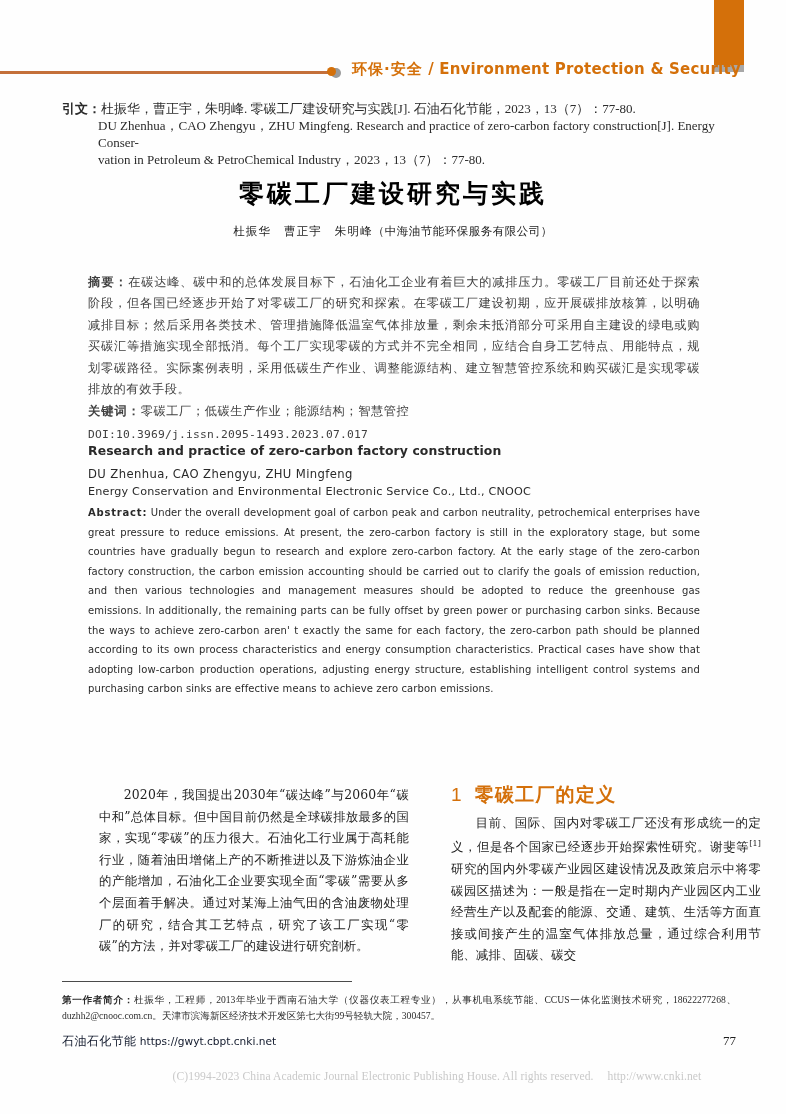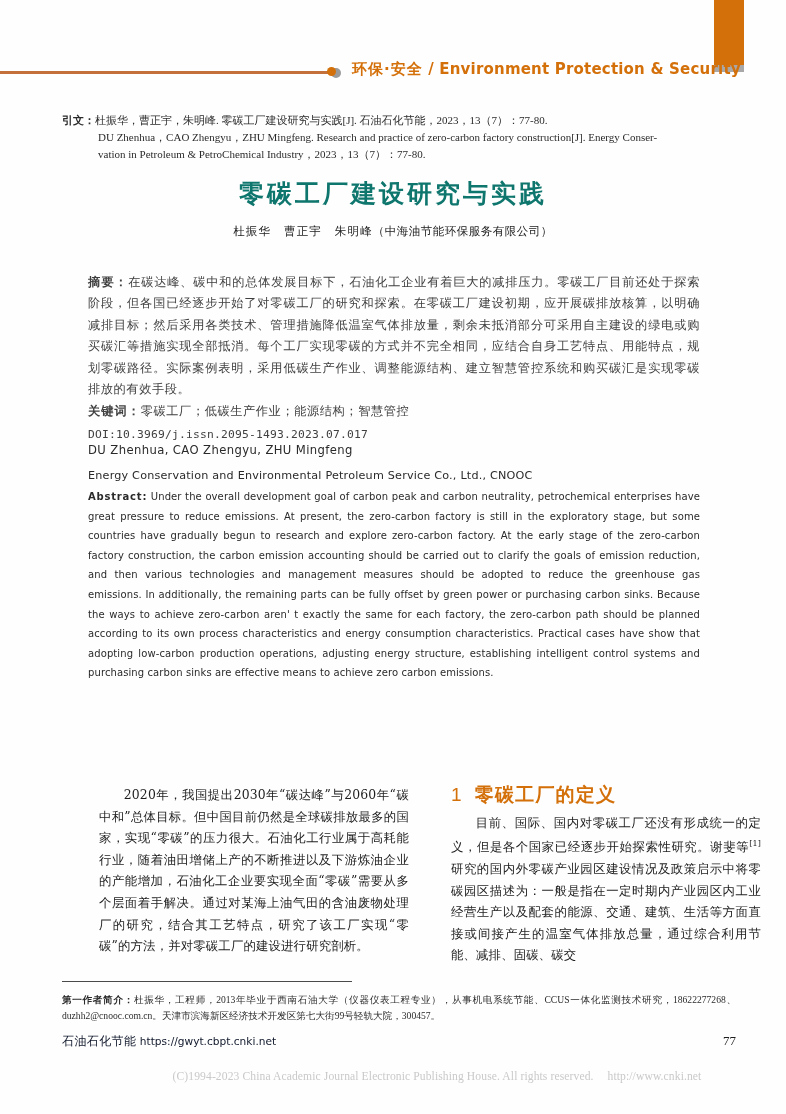--- a/index.html
+++ b/index.html
@@ -80,24 +80,24 @@
     font-weight: bold;
     color: #d4700a;
     letter-spacing: 0.2px;
     white-space: nowrap;
   }
   .header-title .cn { letter-spacing: 1px; }
 
   
   .citation {
     position: absolute;
-    top: 112px;
+    top: 100px;
     left: 62px;
     width: 672px;
-    font-size: 11px;
+    font-size: 13px;
     line-height: 17px;
     color: #2b2b2b;
   }
   .citation .cit-label { font-weight: bold; }
   .citation .cit-line-1 { text-indent: 0; }
   .citation .cit-line-2 {
     margin-left: 36px;
     text-indent: 0;
   }
 
@@ -105,21 +105,21 @@
   .doc-title {
     position: absolute;
     top: 177px;
     left: 0;
     width: 786px;
     text-align: center;
     font-family: "DejaVu Serif", serif;
     font-size: 25px;
     font-weight: bold;
     letter-spacing: 3px;
-    color: #0f766e;
+    color: #000000;
   }
 
   .doc-authors {
     position: absolute;
     top: 224px;
     left: 0;
     width: 786px;
     text-align: center;
     font-size: 11.5px;
     letter-spacing: 1.2px;
@@ -161,21 +161,21 @@
     font-family: "DejaVu Sans", sans-serif;
     font-size: 12.4px;
     font-weight: bold;
     letter-spacing: 0.1px;
     margin-bottom: 9px;
   }
   .en-authors {
     font-family: "DejaVu Sans", sans-serif;
     font-size: 11.6px;
     letter-spacing: 0.4px;
-    margin-bottom: 12px;
+    margin-bottom: 4px;
   }
   .en-aff {
     font-family: "DejaVu Sans", sans-serif;
     font-size: 11.2px;
     letter-spacing: 0.2px;
     margin-bottom: 5px;
   }
   .en-abs {
     font-family: "DejaVu Sans", sans-serif;
     font-size: 10px;
@@ -345,22 +345,23 @@
     <p>
       <span class="lead">摘要：</span><span>在碳达峰、碳中和的总体发展目标下，石油化工企业有着巨大的减排压力。零碳工厂目前还处于探索阶段，但各国已经逐步开始了对零碳工厂的研究和探索。在零碳工厂建设初期，应开展碳排放核算，以明确减排目标；然后采用各类技术、管理措施降低温室气体排放量，剩余未抵消部分可采用自主建设的绿电或购买碳汇等措施实现全部抵消。每个工厂实现零碳的方式并不完全相同，应结合自身工艺特点、用能特点，规划零碳路径。实际案例表明，采用低碳生产作业、调整能源结构、建立智慧管控系统和购买碳汇是实现零碳排放的有效手段。</span>
     </p>
     <p class="kw">
       <span class="lead">关键词：</span><span>零碳工厂；低碳生产作业；能源结构；智慧管控</span>
     </p>
     <p class="doi">DOI:10.3969/j.issn.2095-1493.2023.07.017</p>
   </div>
 
   <div class="en-block">
+    <div class="en-title">Research and practice of zero-carbon factory construction</div>
     <div class="en-authors">DU Zhenhua, CAO Zhengyu, ZHU Mingfeng</div>
-    <div class="en-aff">Energy Conservation and Environmental Petroleum Service Co., Ltd., CNOOC</div>
+    <div class="en-aff">Energy Conservation and Environmental Electronic Service Co., Ltd., CNOOC</div>
     <div class="en-abs">
       <span class="lead">Abstract:</span><span> Under the overall development goal of carbon peak and carbon neutrality, petrochemical enterprises have great pressure to reduce emissions. At present, the zero-carbon factory is still in the exploratory stage, but some countries have gradually begun to research and explore zero-carbon factory. At the early stage of the zero-carbon factory construction, the carbon emission accounting should be carried out to clarify the goals of emission reduction, and then various technologies and management measures should be adopted to reduce the greenhouse gas emissions. In additionally, the remaining parts can be fully offset by green power or purchasing carbon sinks. Because the ways to achieve zero-carbon aren' t exactly the same for each factory, the zero-carbon path should be planned according to its own process characteristics and energy consumption characteristics. Practical cases have show that adopting low-carbon production operations, adjusting energy structure, establishing intelligent control systems and purchasing carbon sinks are effective means to achieve zero carbon emissions.</span>
     </div>
   </div>
 
   <div class="cols">
     <div class="col col-left">
       <p>2020年，我国提出2030年“碳达峰”与2060年“碳中和”总体目标。但中国目前仍然是全球碳排放最多的国家，实现“零碳”的压力很大。石油化工行业属于高耗能行业，随着油田增储上产的不断推进以及下游炼油企业的产能增加，石油化工企业要实现全面“零碳”需要从多个层面着手解决。通过对某海上油气田的含油废物处理厂的研究，结合其工艺特点，研究了该工厂实现“零碳”的方法，并对零碳工厂的建设进行研究剖析。</p>
     </div>
     <div class="col col-right">

